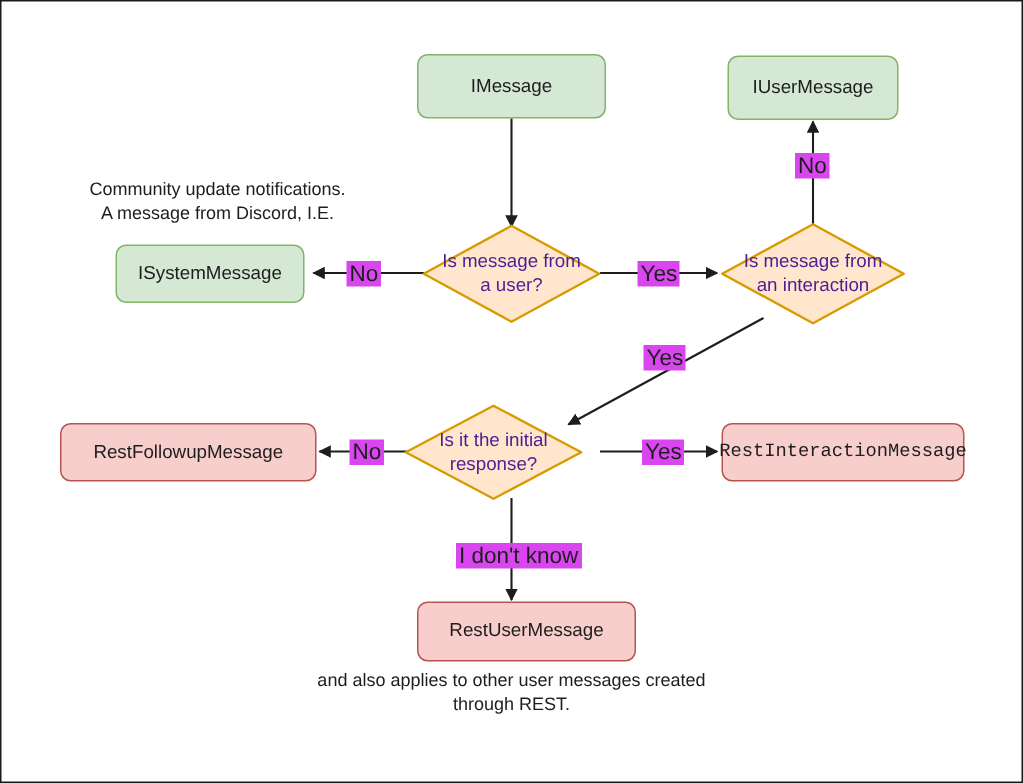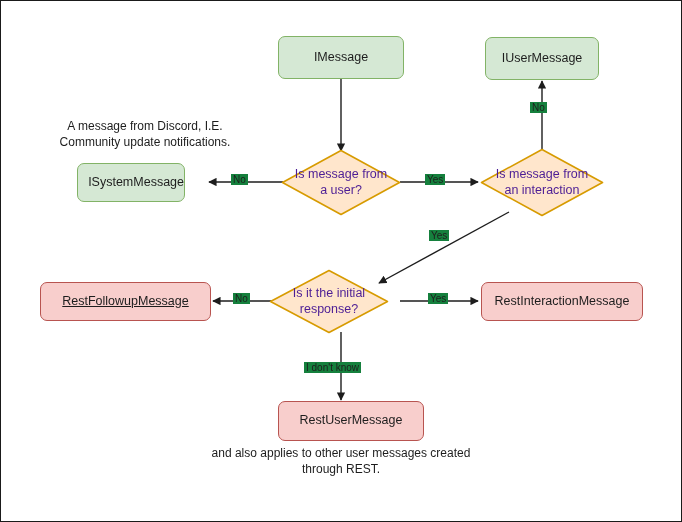--- a/index.html
+++ b/index.html
@@ -66,23 +66,23 @@
     justify-content: center;
     text-align: center;
     font-size: 12.5px;
     line-height: 1.25;
     color: #4c1d95;
     z-index: 3;
   }
 
   .edge-label {
     position: absolute;
-    font-size: 10px;
+    font-size: 15px;
     color: #1d1d1d;
-    background: #15803d;
+    background: #d946ef;
     padding: 0 2px;
     white-space: nowrap;
     z-index: 4;
   }
 
   .annotation {
     position: absolute;
     font-size: 12px;
     line-height: 1.35;
     color: #1d1d1d;
@@ -128,21 +128,21 @@
   </svg>
 
   <div class="node box green" style="left:277px; top:35px; width:126px; height:43px;">
     <span>IMessage</span>
   </div>
 
   <div class="node box green" style="left:484px; top:36px; width:114px; height:43px;">
     <span>IUserMessage</span>
   </div>
 
-  <div class="node box green" style="left:76px; top:162px; width:108px; height:39px;justify-content:flex-end;">
+  <div class="node box green" style="left:76px; top:162px; width:126px; height:39px;">
     <span>ISystemMessage</span>
   </div>
 
   <div class="diamond-wrap" style="left:280px; top:148px; width:120px; height:67px;">
     <svg width="120" height="67" viewBox="0 0 120 67">
       <path d="M 60 1.5 L 118.5 33.5 L 60 65.5 L 1.5 33.5 Z" fill="#ffe6cc" stroke="#d79b00" stroke-width="1.6" stroke-linejoin="round"></path>
     </svg>
     <div class="diamond-label">
       <div>
         <div>Is message from</div>
@@ -168,25 +168,25 @@
       <path d="M 60 1.5 L 118.5 32.5 L 60 63.5 L 1.5 32.5 Z" fill="#ffe6cc" stroke="#d79b00" stroke-width="1.6" stroke-linejoin="round"></path>
     </svg>
     <div class="diamond-label">
       <div>
         <div>Is it the initial</div>
         <div>response?</div>
       </div>
     </div>
   </div>
 
-  <div class="node box red" style="left:39px; top:281px; width:171px; height:39px;text-decoration:underline;">
+  <div class="node box red" style="left:39px; top:281px; width:171px; height:39px;">
     <span>RestFollowupMessage</span>
   </div>
 
-  <div class="node box red" style="left:480px; top:281px; width:162px; height:39px;">
+  <div class="node box red" style="left:480px; top:281px; width:162px; height:39px;font-family:Liberation Mono, monospace;">
     <span>RestInteractionMessage</span>
   </div>
 
   <div class="node box red" style="left:277px; top:400px; width:146px; height:40px;">
     <span>RestUserMessage</span>
   </div>
 
   <div class="edge-label" style="left:230px; top:173px;">No</div>
 
   <div class="edge-label" style="left:424px; top:173px;">Yes</div>
@@ -195,22 +195,22 @@
 
   <div class="edge-label" style="left:428px; top:229px;">Yes</div>
 
   <div class="edge-label" style="left:232px; top:292px;">No</div>
 
   <div class="edge-label" style="left:427px; top:292px;">Yes</div>
 
   <div class="edge-label" style="left:303px; top:361px;">I don't know</div>
 
   <div class="annotation" style="left:46px; top:117px; width:196px;">
+    <div>Community update notifications.</div>
     <div>A message from Discord, I.E.</div>
-    <div>Community update notifications.</div>
   </div>
 
   <div class="annotation" style="left:180px; top:444px; width:320px;">
     <div>and also applies to other user messages created</div>
     <div>through REST.</div>
   </div>
 
 </div>
 
 </body></html>

